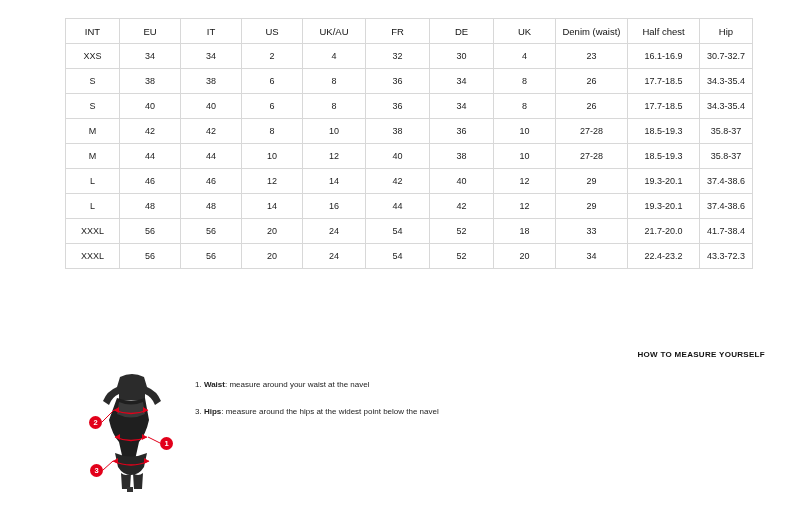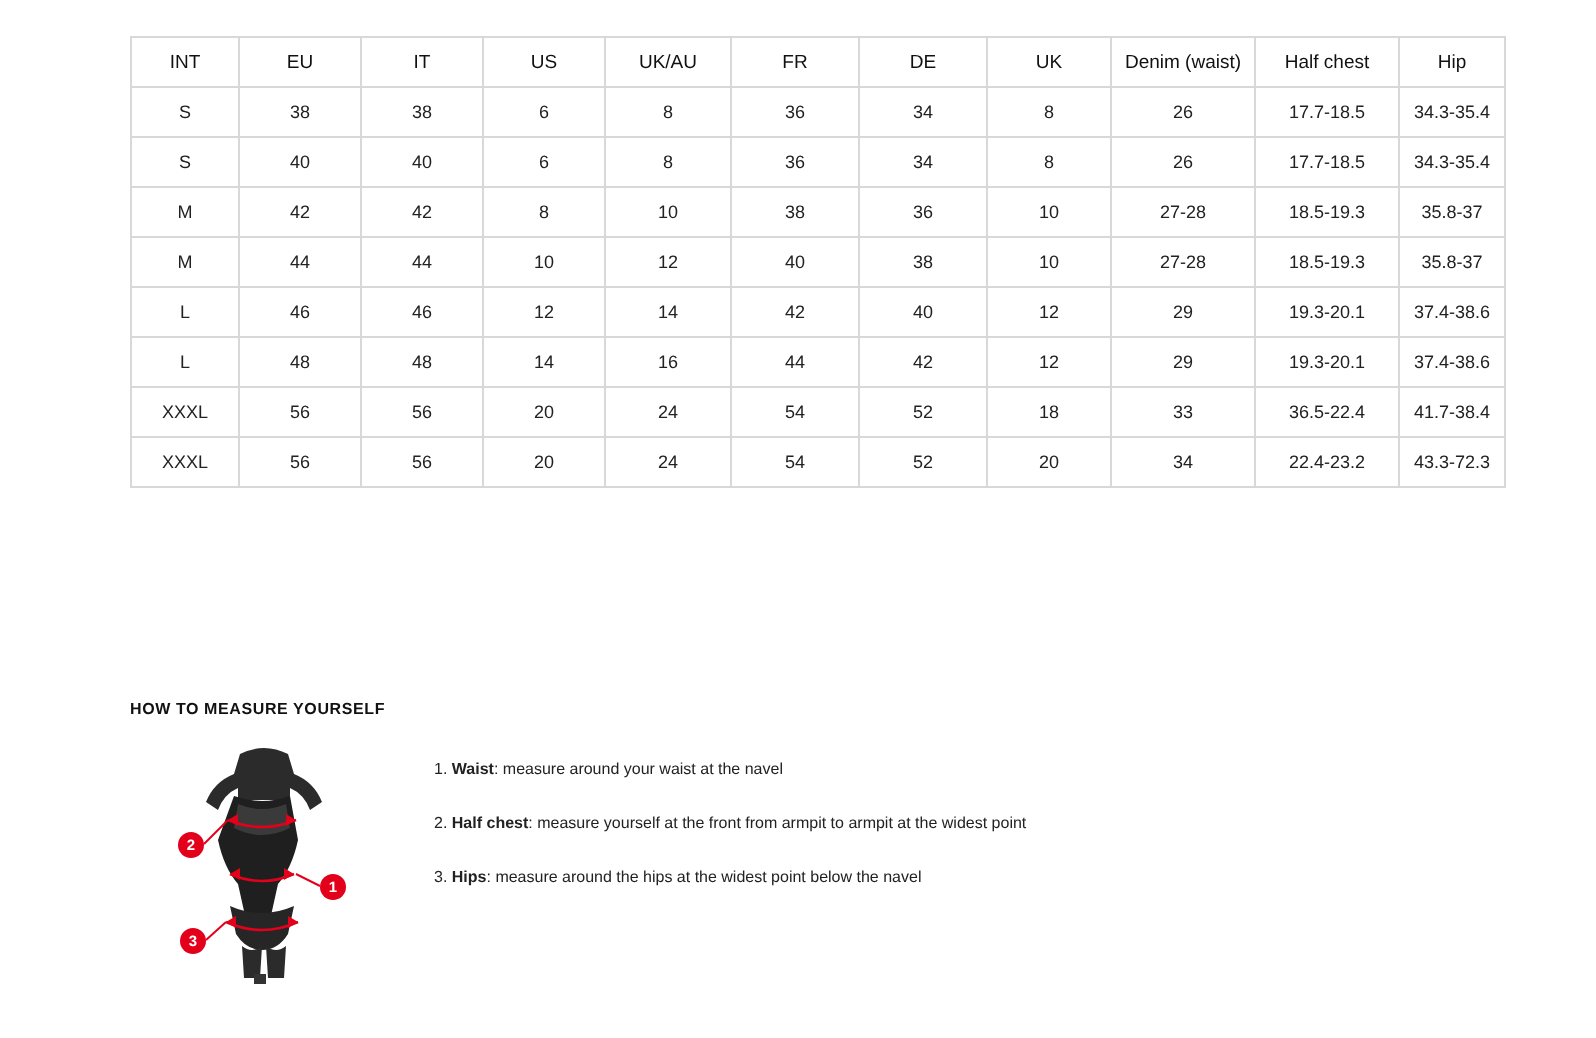--- a/index.html
+++ b/index.html
@@ -65,34 +65,34 @@
     left: 65px;
     top: 350px;
     width: 700px;
   }
   .howto-title {
     font-size: 8px;
     font-weight: bold;
     letter-spacing: 0.3px;
     color: #111;
     margin-bottom: 10px;
+    text-align: right;
   }
   .howto-body {
     position: relative;
     display: flex;
     align-items: flex-start;
   }
   .figure {
     position: relative;
     width: 130px;
     height: 125px;
     flex: 0 0 130px;
   }
   .steps {
-    margin-left: 22px;
     padding-top: 10px;
   }
   .step {
     font-size: 8px;
     color: #222;
     line-height: 12px;
     margin-bottom: 15px;
     white-space: nowrap;
   }
   .step b { font-weight: bold; }
@@ -146,20 +146,33 @@
             <th>FR</th>
             <th>DE</th>
             <th>UK</th>
             <th>Denim (waist)</th>
             <th>Half chest</th>
             <th>Hip</th>
           </tr>
       </thead>
       <tbody id="tbody">
           <tr>
+            <td>XXS</td>
+            <td>34</td>
+            <td>34</td>
+            <td>2</td>
+            <td>4</td>
+            <td>32</td>
+            <td>30</td>
+            <td>4</td>
+            <td>23</td>
+            <td>16.1-16.9</td>
+            <td>30.7-32.7</td>
+          </tr>
+          <tr>
             <td>S</td>
             <td>38</td>
             <td>38</td>
             <td>6</td>
             <td>8</td>
             <td>36</td>
             <td>34</td>
             <td>8</td>
             <td>26</td>
             <td>17.7-18.5</td>
@@ -233,21 +246,21 @@
           <tr>
             <td>XXXL</td>
             <td>56</td>
             <td>56</td>
             <td>20</td>
             <td>24</td>
             <td>54</td>
             <td>52</td>
             <td>18</td>
             <td>33</td>
-            <td>36.5-22.4</td>
+            <td>21.7-20.0</td>
             <td>41.7-38.4</td>
           </tr>
           <tr>
             <td>XXXL</td>
             <td>56</td>
             <td>56</td>
             <td>20</td>
             <td>24</td>
             <td>54</td>
             <td>52</td>
@@ -306,24 +319,20 @@
         <div class="marker m2">2</div>
         <div class="marker m3">3</div>
       </div>
 
       <div class="steps">
         <div class="step">
           <span>1.</span>
           <b>Waist</b><span>: measure around your waist at the navel</span>
         </div>
         <div class="step">
-          <span>2.</span>
-          <b>Half chest</b><span>: measure yourself at the front from armpit to armpit at the widest point</span>
-        </div>
-        <div class="step">
           <span>3.</span>
           <b>Hips</b><span>: measure around the hips at the widest point below the navel</span>
         </div>
       </div>
 
     </div>
   </div>
 
 </div>
 

